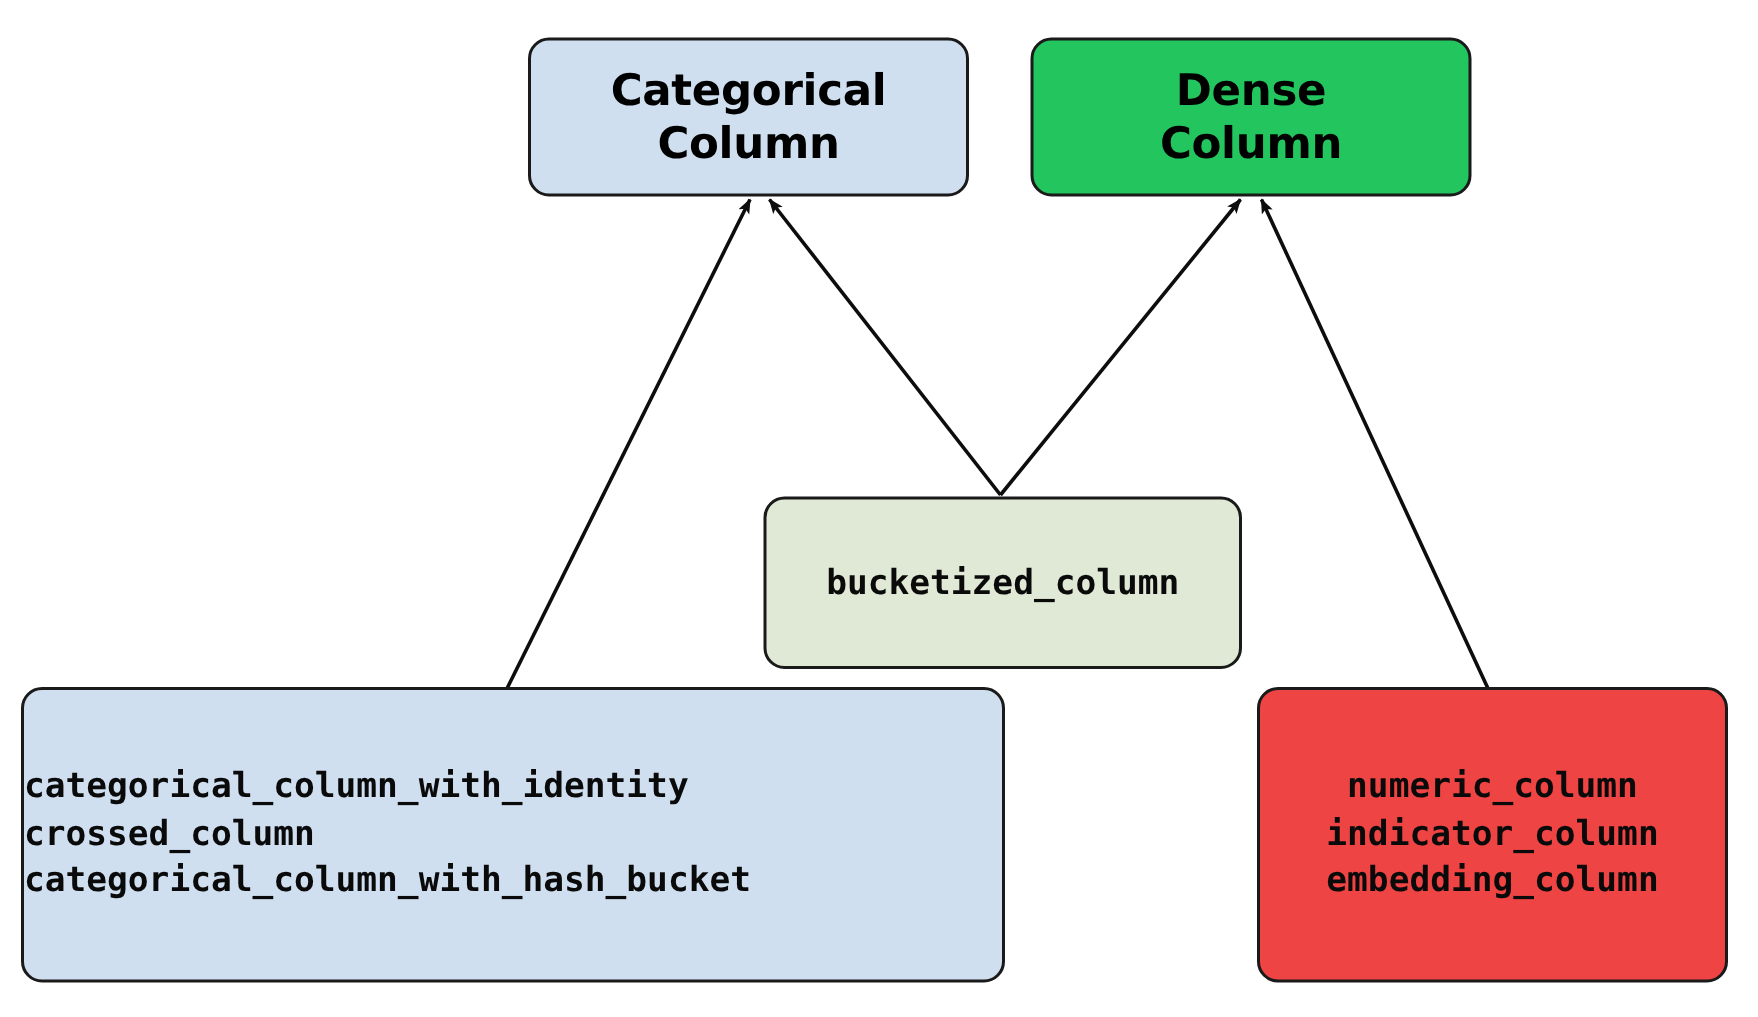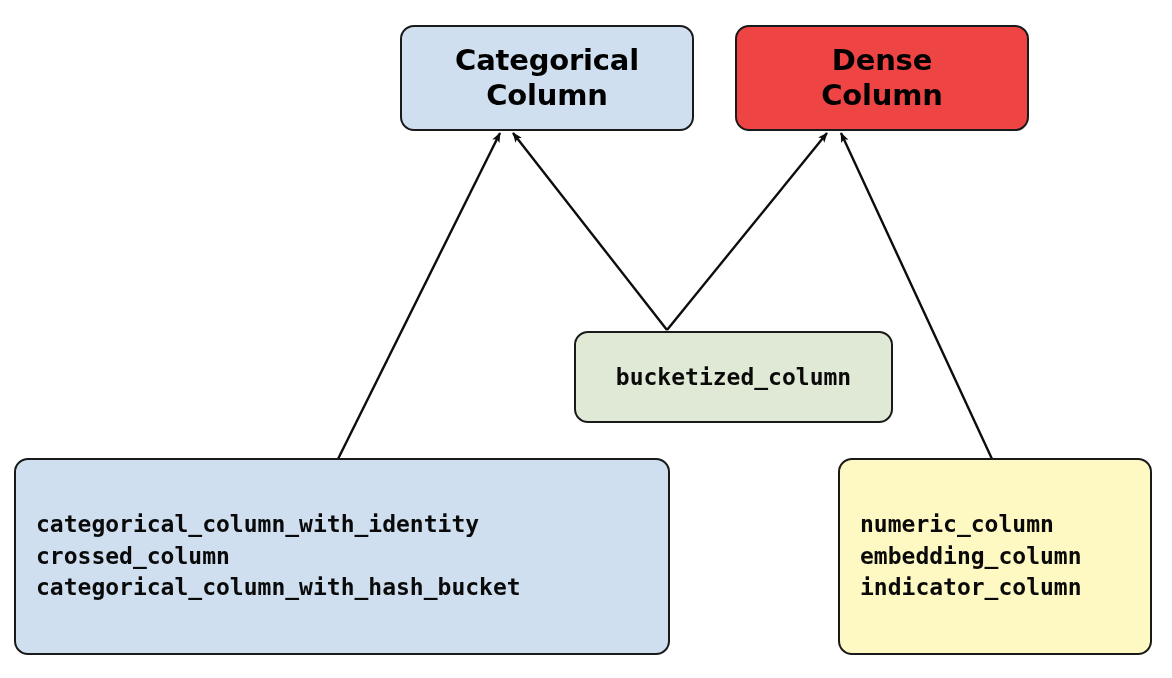--- a/index.html
+++ b/index.html
@@ -29,21 +29,20 @@
     border: 2.2px solid #1a1a1a;
     border-radius: 14px;
     display: flex;
     flex-direction: column;
     justify-content: center;
     z-index: 2;
   }
   .node.center-text {
     align-items: center;
     text-align: center;
-    margin-left: 48px;
   }
   .title-line {
     font-family: "DejaVu Sans", sans-serif;
     font-weight: bold;
     font-size: 29px;
     color: #000000;
     line-height: 1.22;
     letter-spacing: -0.2px;
   }
   .mono-line {
@@ -55,27 +54,26 @@
     white-space: pre;
   }
   .mono-center {
     font-family: "DejaVu Sans Mono", monospace;
     font-weight: bold;
     font-size: 23px;
     color: #0a0a0a;
     white-space: pre;
   }
   .list-body {
-    padding-left: 20px;
   }
 
   
   #node-categorical-column { left: 352px; top: 25px;  width: 294px; height: 106px; }
   #node-dense-column       { left: 687px; top: 25px;  width: 294px; height: 106px; }
-  #node-bucketized-column  { left: 526px; top: 331px; width: 319px; height: 92px;  }
+  #node-bucketized-column  { left: 509px; top: 331px; width: 319px; height: 115px;  }
   #node-categorical-list   { left: 14px;  top: 458px; width: 656px; height: 197px; }
   #node-dense-list         { left: 838px; top: 458px; width: 314px; height: 197px; }
 </style>
 </head>
 <body>
 
 <div id="canvas" style="background: rgb(255, 255, 255);">
 
   <svg id="edges" viewBox="0 0 1172 678" width="1172" height="678" xmlns="http://www.w3.org/2000/svg">
     <defs>
@@ -91,38 +89,38 @@
     <line x1="667" y1="330" x2="827" y2="133" stroke="#0d0d0d" stroke-width="2.4" marker-end="url(#arrowhead)"></line>
 
     <line x1="992" y1="459" x2="841" y2="133" stroke="#0d0d0d" stroke-width="2.4" marker-end="url(#arrowhead)"></line>
   </svg>
 
   <div class="node center-text" id="node-categorical-column" style="background: rgb(207, 223, 240); border-color: rgb(26, 26, 26);">
     <div class="title-line">Categorical</div>
     <div class="title-line">Column</div>
   </div>
 
-  <div class="node center-text" id="node-dense-column" style="background: #ef4444; border-color: rgb(26, 26, 26);">
+  <div class="node center-text" id="node-dense-column" style="background: #22c55e; border-color: rgb(26, 26, 26);">
     <div class="title-line">Dense</div>
     <div class="title-line">Column</div>
   </div>
 
   <div class="node center-text" id="node-bucketized-column" style="background: rgb(223, 233, 213); border-color: rgb(26, 26, 26);">
     <div class="mono-center">bucketized_column</div>
   </div>
 
   <div class="node" id="node-categorical-list" style="background: rgb(207, 223, 240); border-color: rgb(26, 26, 26);">
     <div class="list-body">
       <div class="mono-line">categorical_column_with_identity</div>
       <div class="mono-line">crossed_column</div>
       <div class="mono-line">categorical_column_with_hash_bucket</div>
     </div>
   </div>
 
-  <div class="node" id="node-dense-list" style="background: #fef9c3; border-color: rgb(26, 26, 26);">
+  <div class="node" id="node-dense-list" style="background: #ef4444; border-color: rgb(26, 26, 26); text-align: center;">
     <div class="list-body">
       <div class="mono-line">numeric_column</div>
+      <div class="mono-line">indicator_column</div>
       <div class="mono-line">embedding_column</div>
-      <div class="mono-line">indicator_column</div>
     </div>
   </div>
 
 </div>
 
 </body></html>

